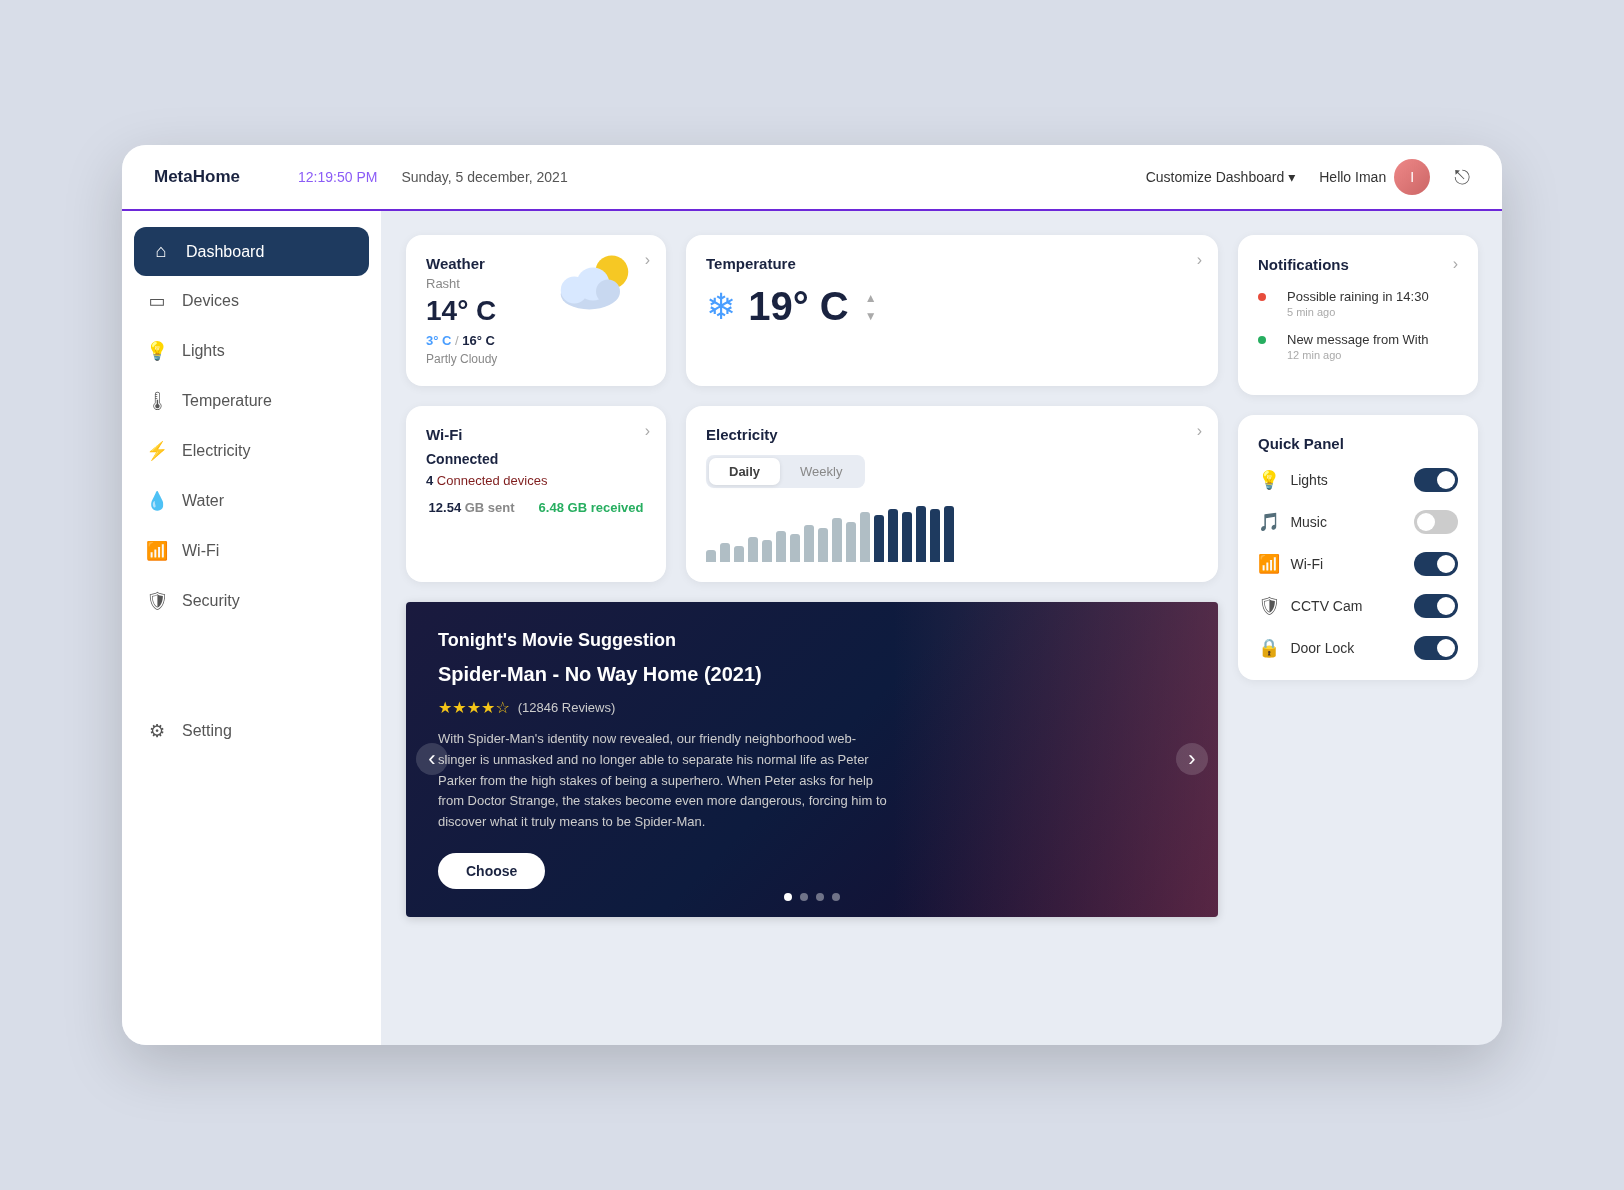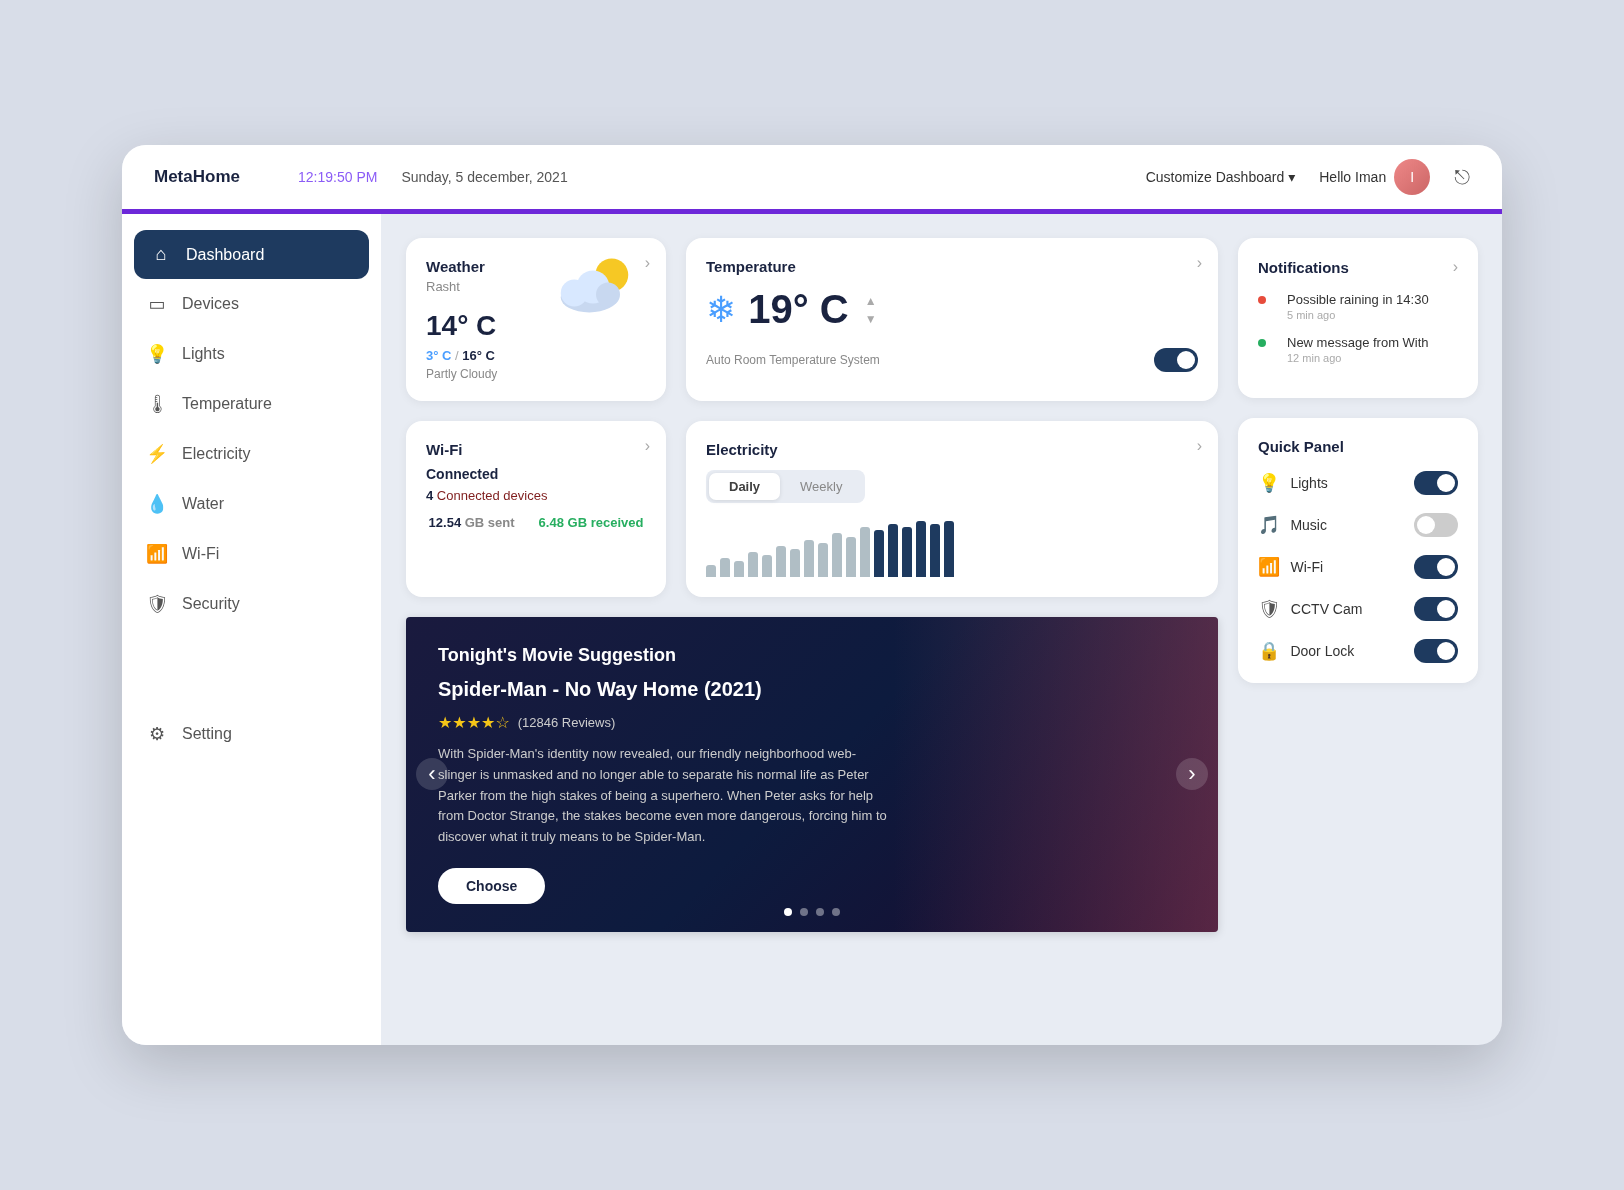--- a/index.html
+++ b/index.html
@@ -21,21 +21,21 @@
       overflow: hidden;
       display: flex;
       flex-direction: column;
     }
     
     .header {
       background: #fff;
       display: flex;
       align-items: center;
       padding: 14px 32px;
-      border-bottom: 5px solid #6d28d9;
+      border-bottom: 2px solid #6d28d9;
       gap: 24px;
     }
     .header-brand {
       font-weight: 700;
       font-size: 17px;
       color: #1a2340;
       min-width: 120px;
     }
     .header-time {
       font-size: 14px;
@@ -144,21 +144,21 @@
     .card-chevron {
       position: absolute;
       top: 16px;
       right: 16px;
       color: #aaa;
       font-size: 16px;
       cursor: pointer;
     }
     
     .weather-title { font-weight: 700; font-size: 15px; color: #1a2340; margin-bottom: 4px; }
-    .weather-city { font-size: 13px; color: #888; margin-bottom: 16px; }
+    .weather-city { font-size: 13px; color: #888; margin-bottom: 4px; }
     .weather-temp { font-size: 28px; font-weight: 700; color: #1a2340; margin-bottom: 6px; }
     .weather-range { font-size: 13px; margin-bottom: 4px; }
     .temp-low { color: #4a9eff; font-weight: 600; }
     .temp-high { color: #1a2340; font-weight: 600; }
     .weather-desc { font-size: 12px; color: #888; }
     
     .temp-card-title { font-weight: 700; font-size: 15px; color: #1a2340; margin-bottom: 12px; }
     .temp-display { display: flex; align-items: center; gap: 12px; margin-bottom: 16px; }
     .snowflake { font-size: 36px; color: #4a9eff; }
     .temp-value { font-size: 40px; font-weight: 700; color: #1a2340; }
@@ -447,24 +447,20 @@
           <div class="card" style="flex:1;">
             <span class="card-chevron">›</span>
             <div class="temp-card-title">Temperature</div>
             <div class="temp-display">
               <span class="snowflake">❄</span>
               <span class="temp-value">19° C</span>
               <div class="temp-arrows">
                 <span class="temp-arrow">▲</span>
                 <span class="temp-arrow">▼</span>
               </div>
-            </div>
-            <div class="auto-temp-row">
-              <span>Auto Room Temperature System</span>
-              <div class="toggle"></div>
             </div>
           </div>
         </div>
 
         <div class="cards-row">
 
           <div class="card" style="min-width:220px; max-width:260px;">
             <span class="card-chevron">›</span>
             <div class="wifi-title">Wi-Fi</div>
             <div class="wifi-status">Connected</div>

